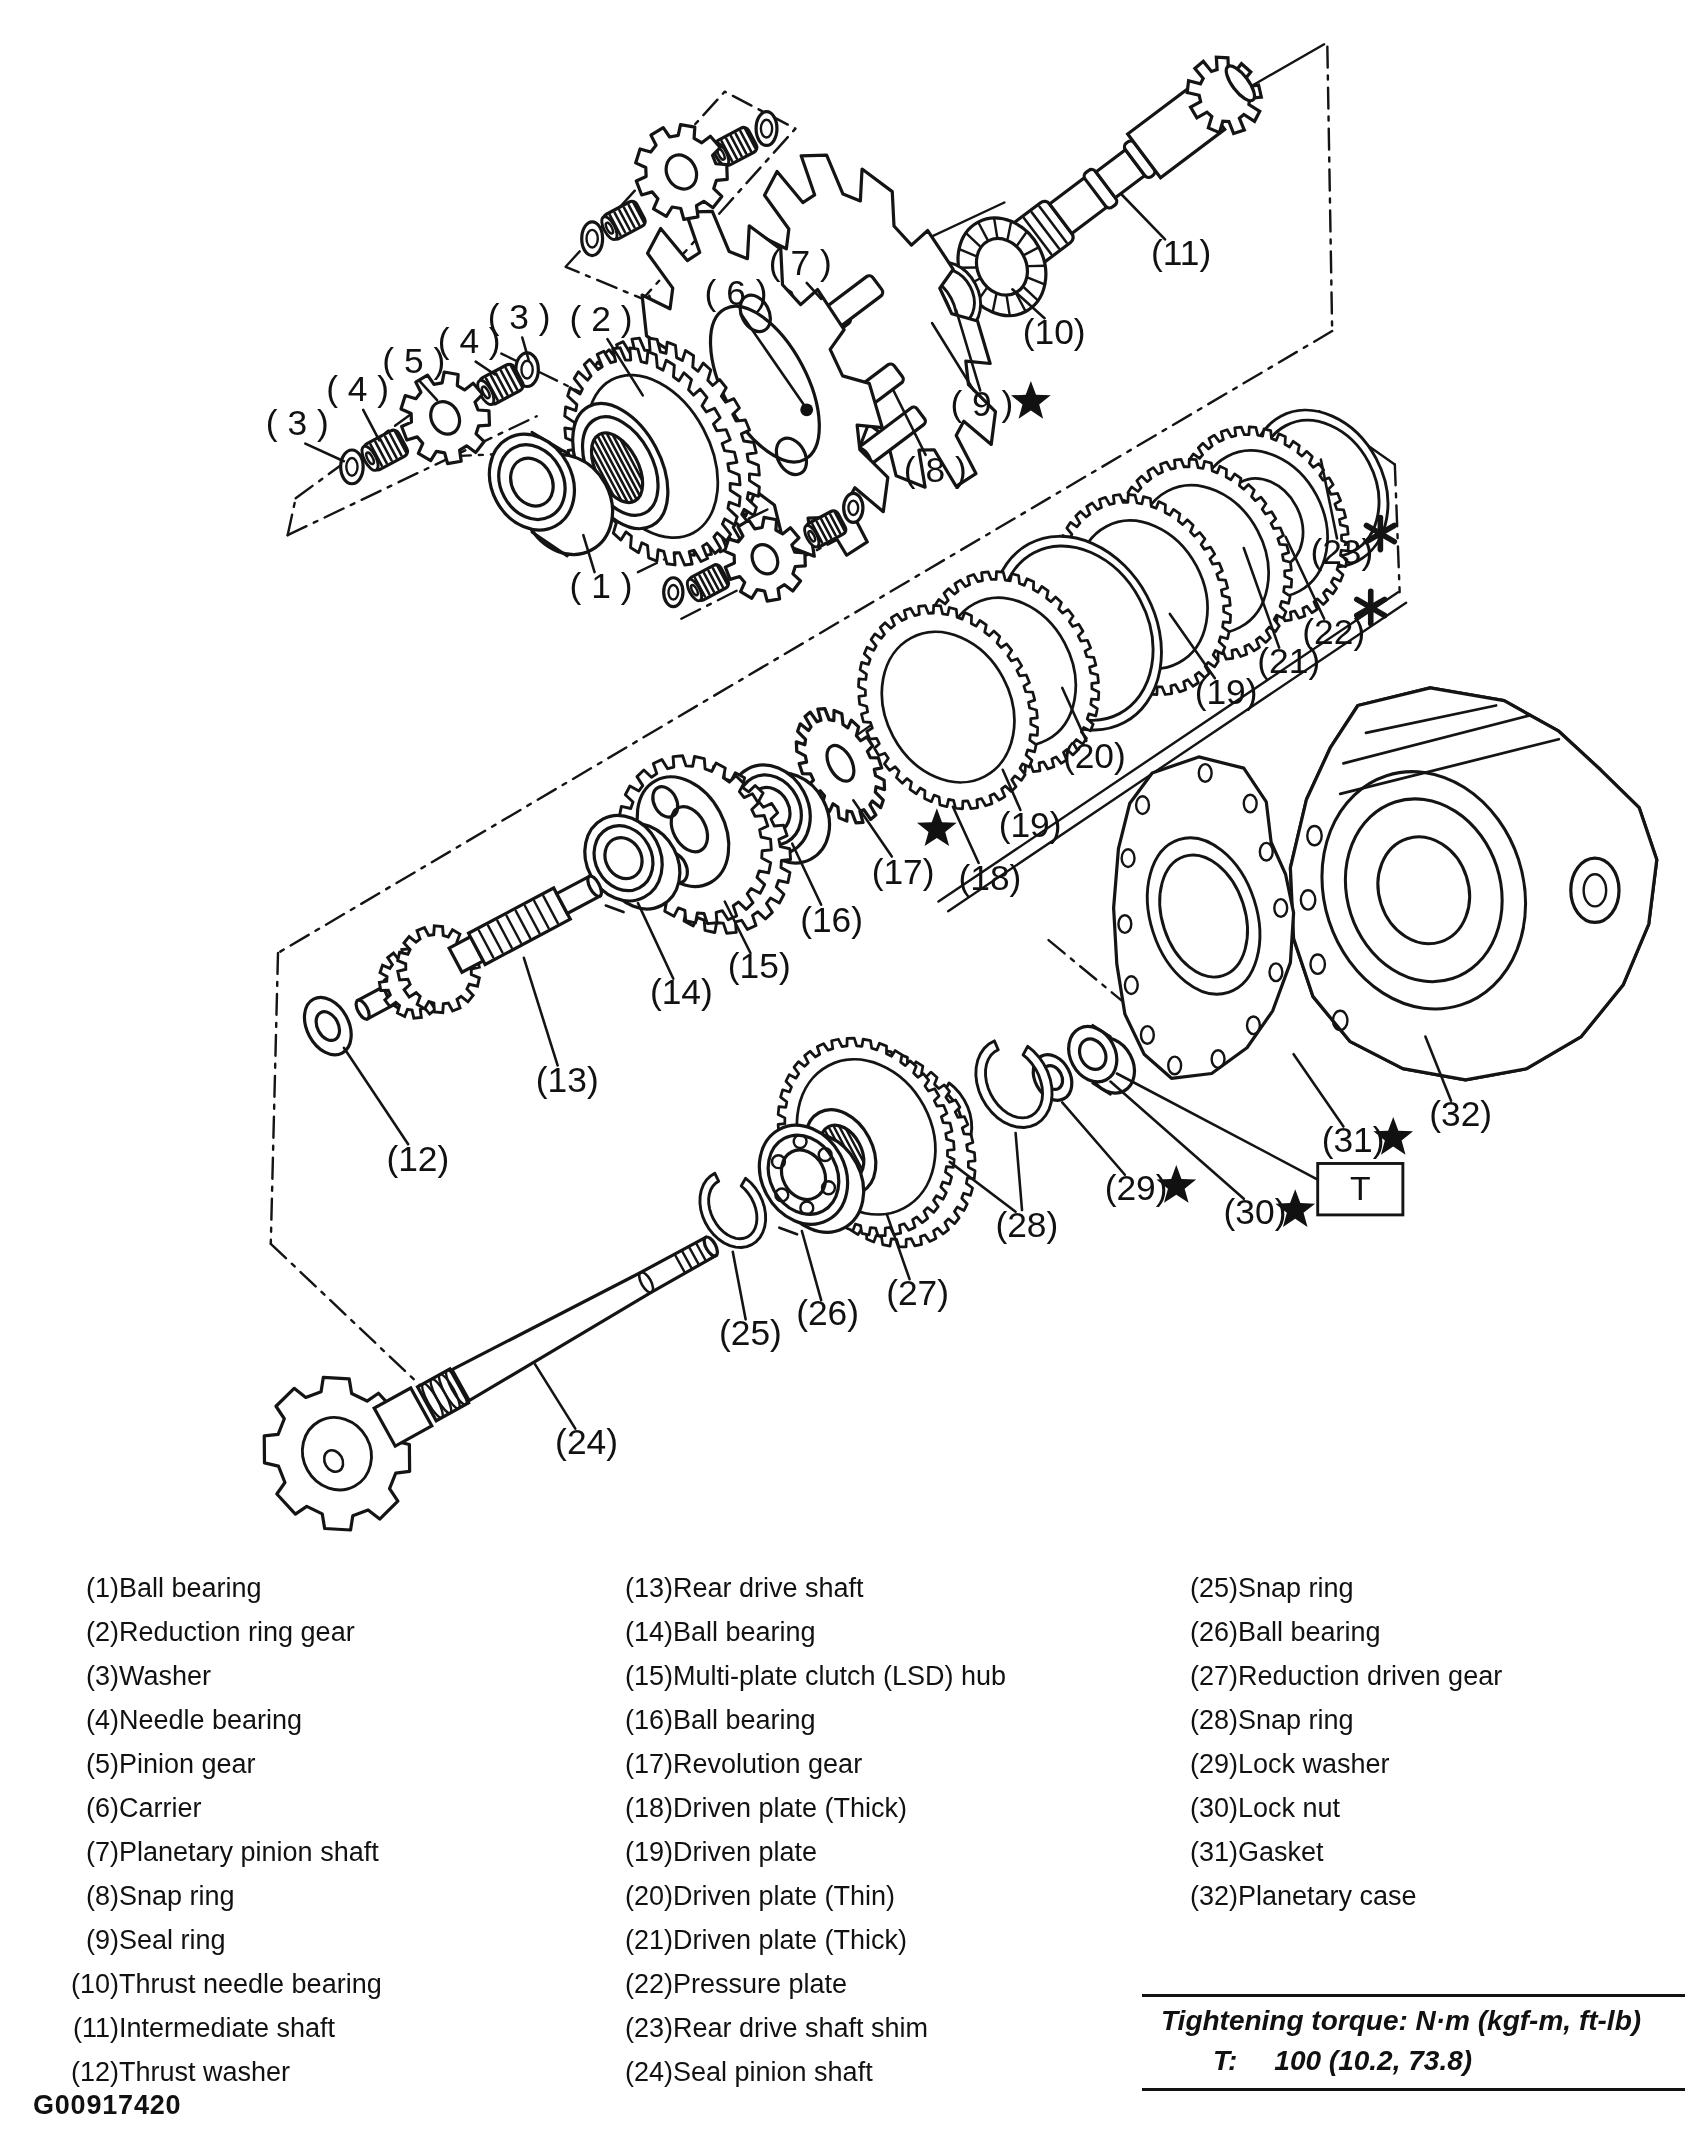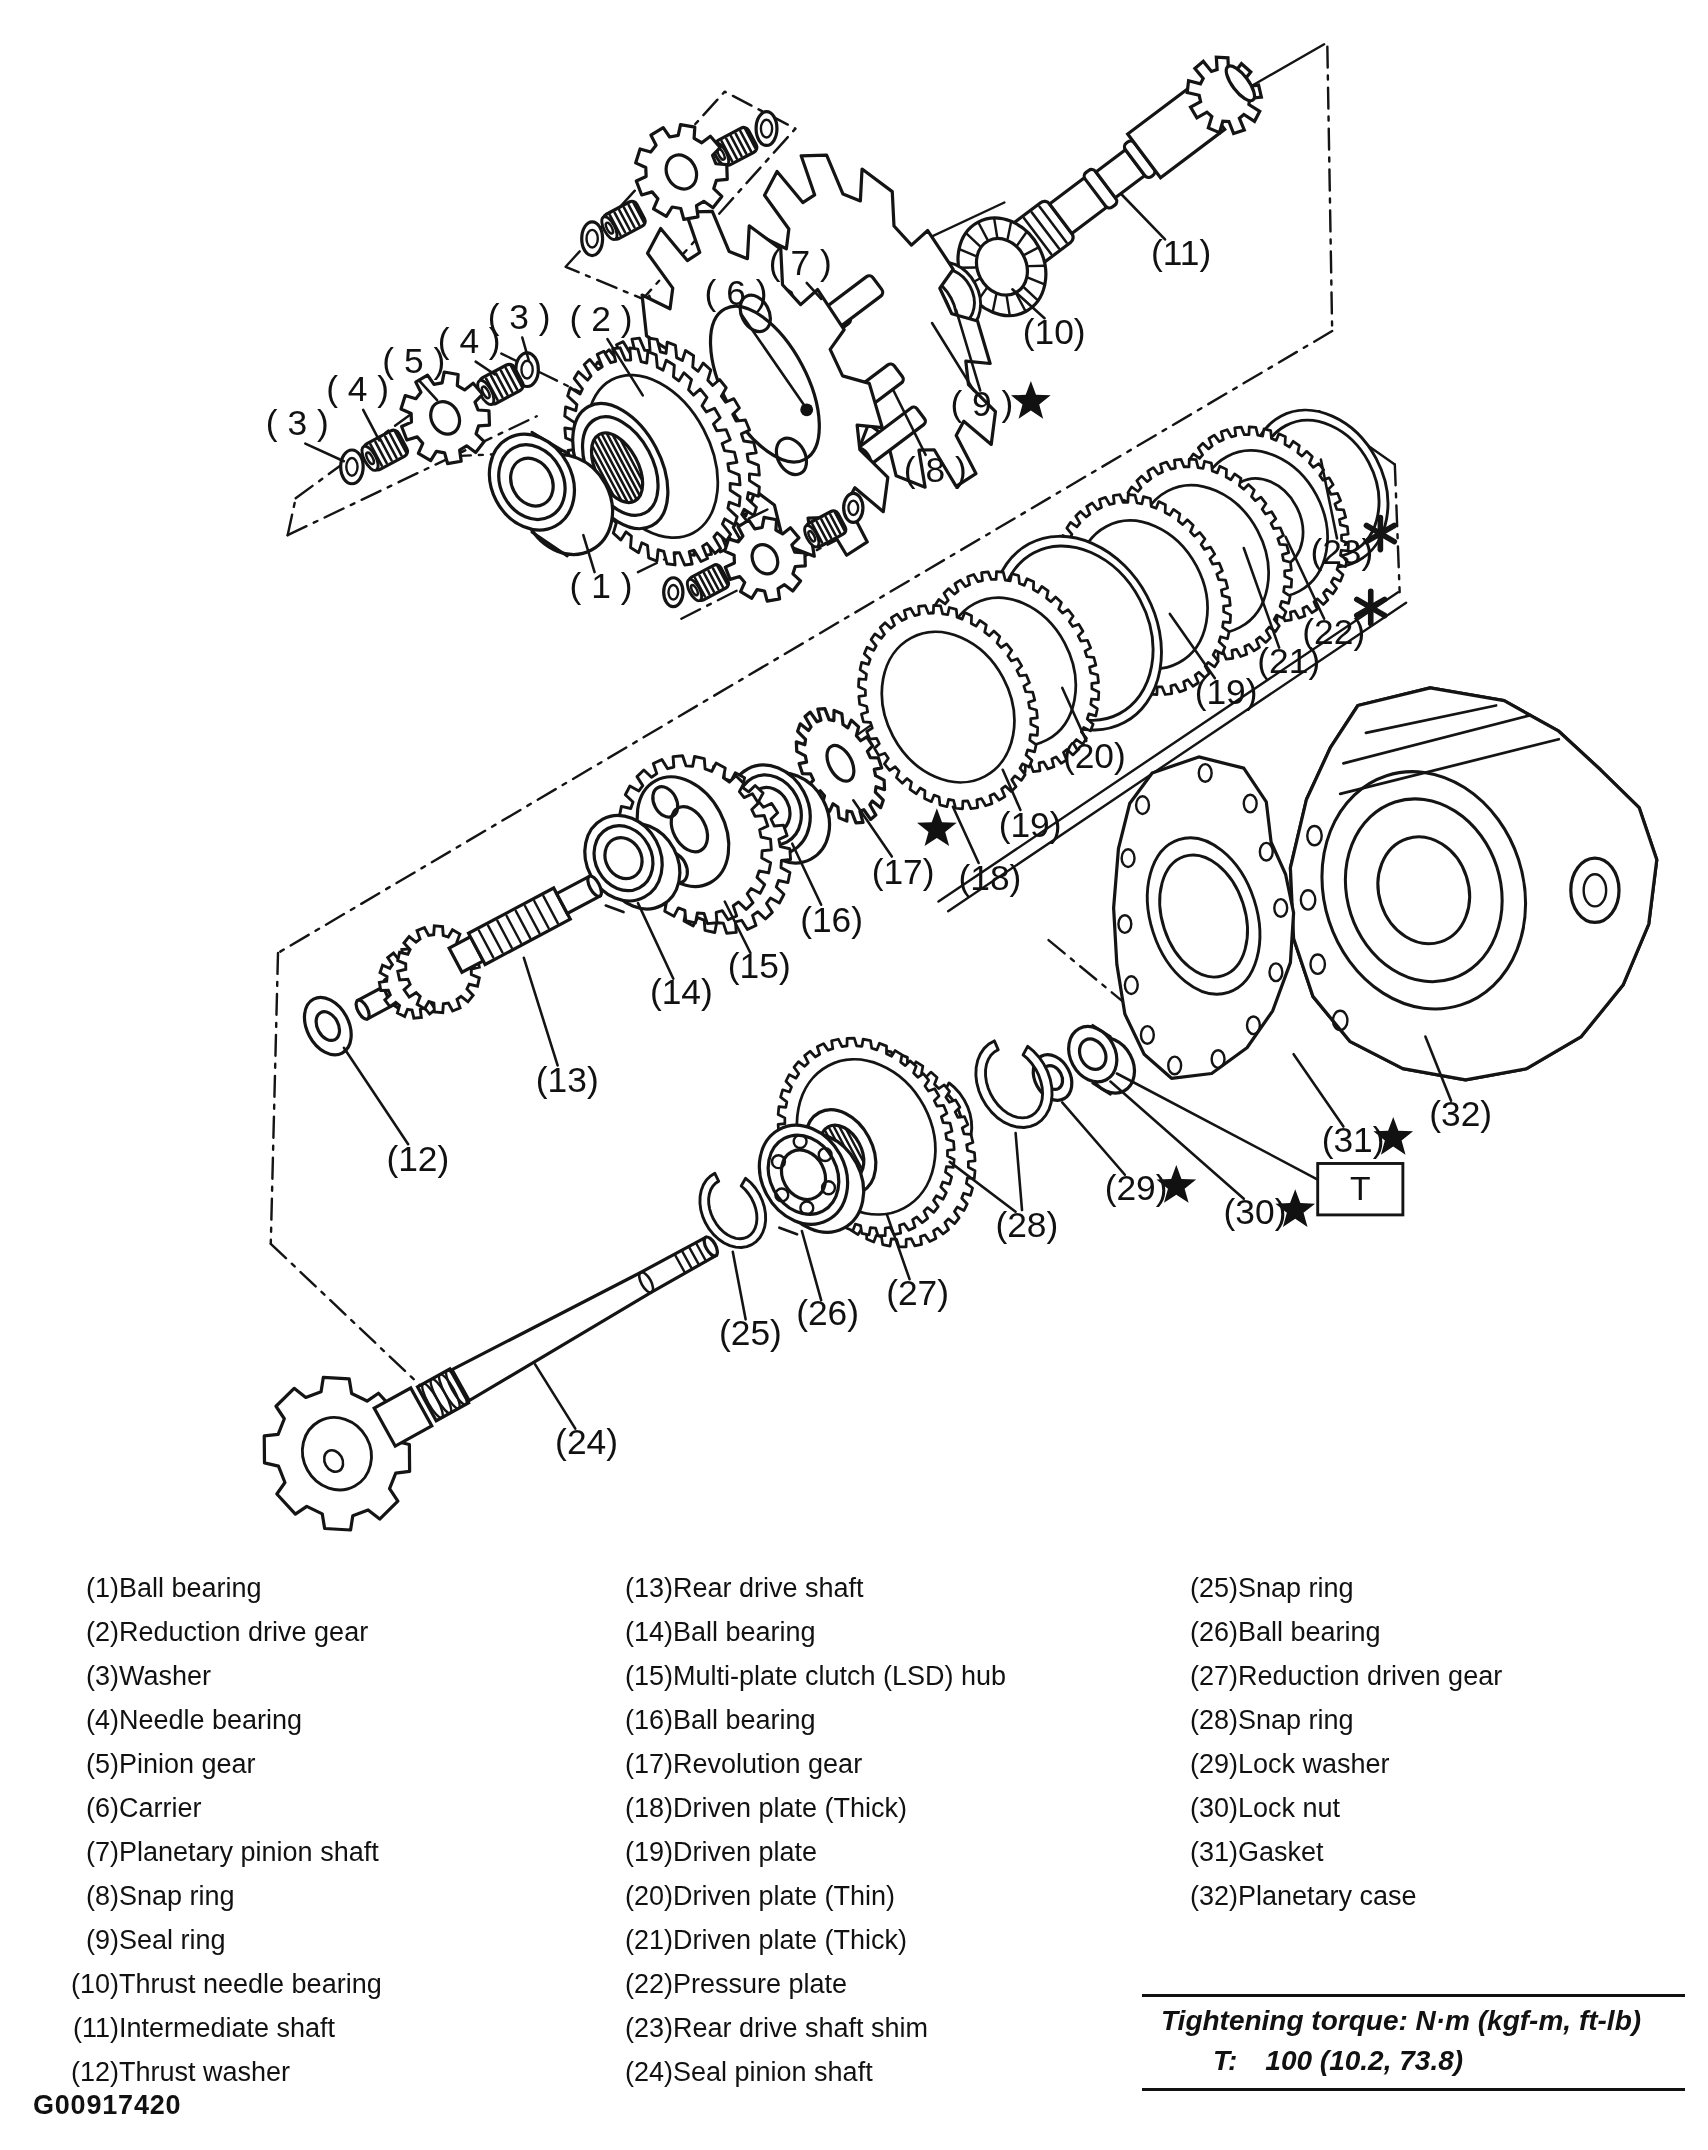--- a/index.html
+++ b/index.html
@@ -11,21 +11,21 @@
   .tbox-label{font-size:42px;fill:#111;}
   .parts-col{position:absolute;}
   .p-row{display:flex;align-items:baseline;height:44px;font-size:27px;}
   .p-num{text-align:right;flex:0 0 90px;}
   .p-name{white-space:nowrap;}
   .torque{position:absolute;left:1142px;top:1994px;width:543px;
           border-top:3.2px solid #111;border-bottom:3.2px solid #111;
           font-style:italic;font-weight:bold;padding:8px 0 11.2px 0;}
   .torque .t-title{font-size:28px;padding-left:19px;white-space:nowrap;}
   .torque .t-line2{font-size:28px;padding-left:71px;margin-top:8px;}
-  .torque .t-val{margin-left:28px;}
+  .torque .t-val{margin-left:37px;}
   .figcode{position:absolute;left:33px;top:2090px;font-size:27px;font-weight:bold;letter-spacing:0.8px;}
 </style>
 </head>
 <body>
 
 <div class="page">
   <svg id="fig" width="1709" height="2151" viewBox="0 0 2127 2677">
       <g>
         <path d="M1652 58 L1658 412 " fill="none" stroke="#141414" stroke-width="3" stroke-linejoin="round" stroke-linecap="round" stroke-dasharray="26 10 5 10"></path>
         <path d="M1658 412 L346 1186 " fill="none" stroke="#141414" stroke-width="3" stroke-linejoin="round" stroke-linecap="round" stroke-dasharray="26 10 5 10"></path>
@@ -606,21 +606,21 @@
       </g>
     </svg>
 
   <div class="parts-col" id="col1" style="left:29px;top:1573px;width:530px;">
       <div class="p-row">
         <span class="p-num">(1)</span>
         <span class="p-name">Ball bearing</span>
       </div>
       <div class="p-row">
         <span class="p-num">(2)</span>
-        <span class="p-name">Reduction drive gear</span>
+        <span class="p-name">Reduction ring gear</span>
       </div>
       <div class="p-row">
         <span class="p-num">(3)</span>
         <span class="p-name">Washer</span>
       </div>
       <div class="p-row">
         <span class="p-num">(4)</span>
         <span class="p-name">Needle bearing</span>
       </div>
       <div class="p-row">

